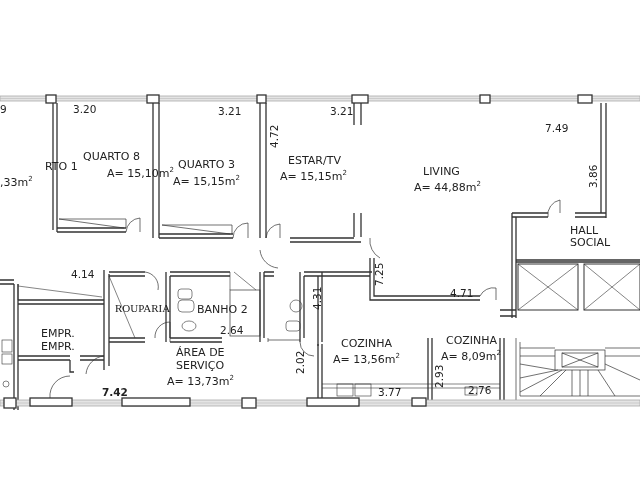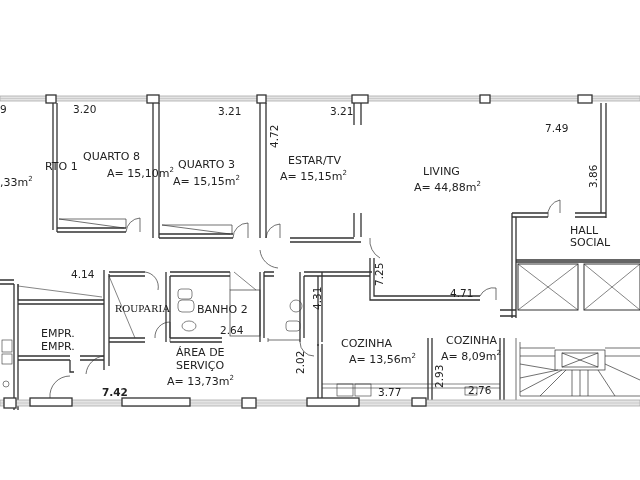--- a/index.html
+++ b/index.html
@@ -184,21 +184,21 @@
 </div>
 
 <div class="room" style="left:167px;top:346px;">
   <div class="lbl room-name" style="left:9px;top:0;">ÁREA DE</div>
   <div class="lbl room-name" style="left:9px;top:13px;">SERVIÇO</div>
   <div class="lbl area" style="left:0;top:26px;"><span>A= 13,73m</span><sup>2</sup></div>
 </div>
 
 <div class="room" style="left:333px;top:337px;">
   <div class="lbl room-name" style="left:8px;top:0;">COZINHA</div>
-  <div class="lbl area" style="left:16px;top:13px;text-align:center;"><span>A= 13,56m</span><sup>2</sup></div>
+  <div class="lbl area" style="left:0;top:13px;text-align:center;"><span>A= 13,56m</span><sup>2</sup></div>
 </div>
 
 <div class="room" style="left:441px;top:334px;">
   <div class="lbl room-name" style="left:5px;top:0;">COZINHA</div>
   <div class="lbl area" style="left:0;top:13px;text-align:center;"><span>A= 8,09m</span><sup>2</sup></div>
 </div>
 
 <div class="dim" style="left:0;top:103px;">9</div>
 <div class="dim" style="left:73px;top:103px;text-align:center;">3.20</div>
 <div class="dim" style="left:218px;top:105px;">3.21</div>

